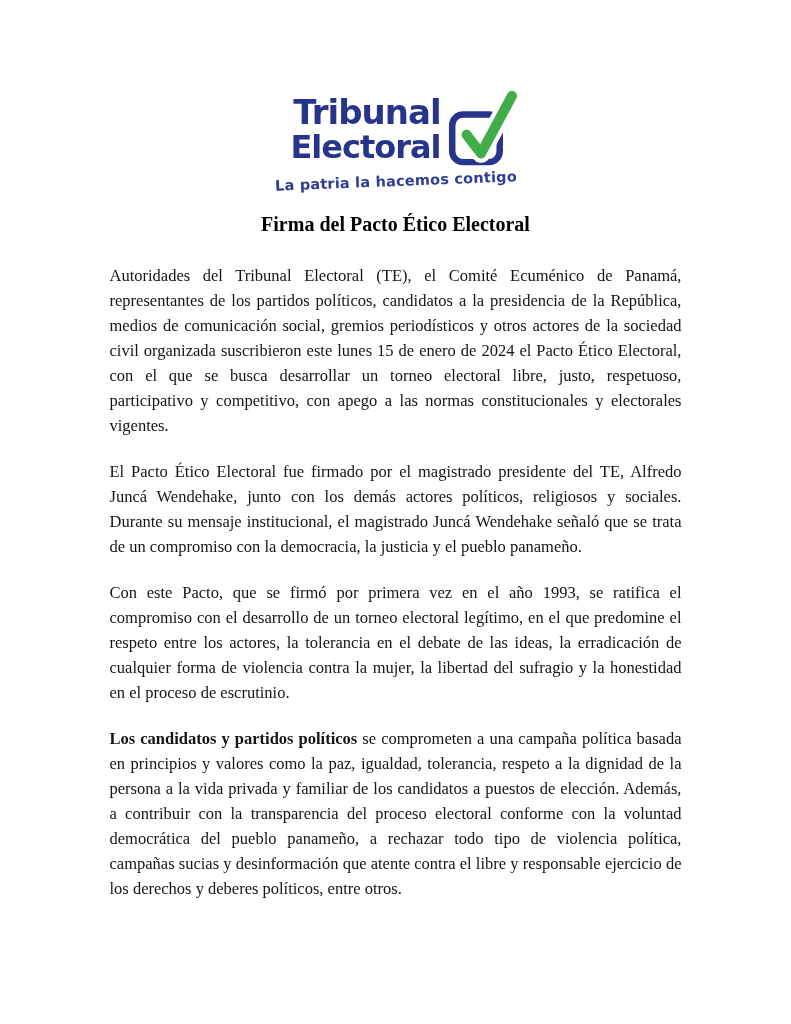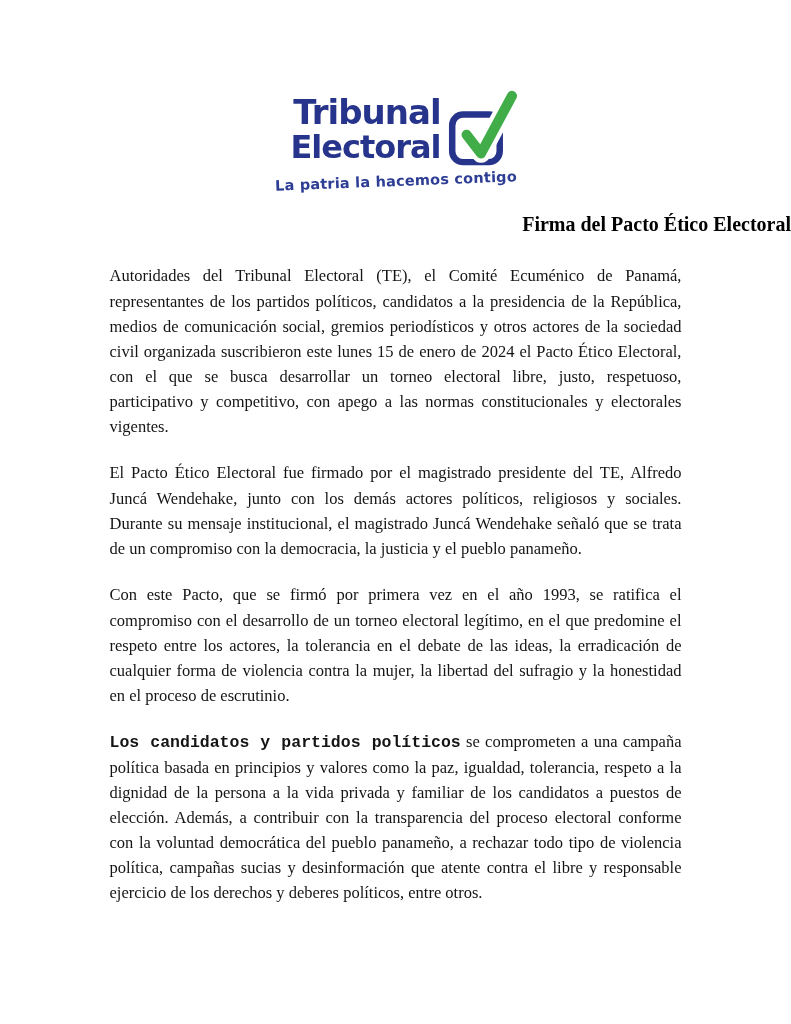--- a/index.html
+++ b/index.html
@@ -49,37 +49,37 @@
     font-family: "DejaVu Sans", sans-serif;
     font-weight: bold;
     font-size: 14.5px;
     letter-spacing: 0.2px;
     color: #2d3e94;
     transform: rotate(-2.2deg);
   }
   
   .doc-title {
     margin-top: 24px;
-    text-align: right;
+    text-align: center;
     font-weight: bold;
     font-size: 20px;
     color: #000000;
   }
   .content {
     width: 572px;
     margin: 27px auto 0 auto;
   }
   .content p {
     margin: 0 0 21px 0;
     font-size: 16.5px;
     line-height: 25px;
     text-align: justify;
     text-align-last: left;
   }
-  .content p b { font-weight: bold; font-family: Liberation Mono, monospace; }
+  .content p b { font-weight: bold; }
 </style>
 </head>
 <body>
 
 <div class="page">
 
   <div class="logo-wrap">
     <div class="logo-row">
       <div class="logo-text">
         <span class="logo-line1">Tribunal</span>

